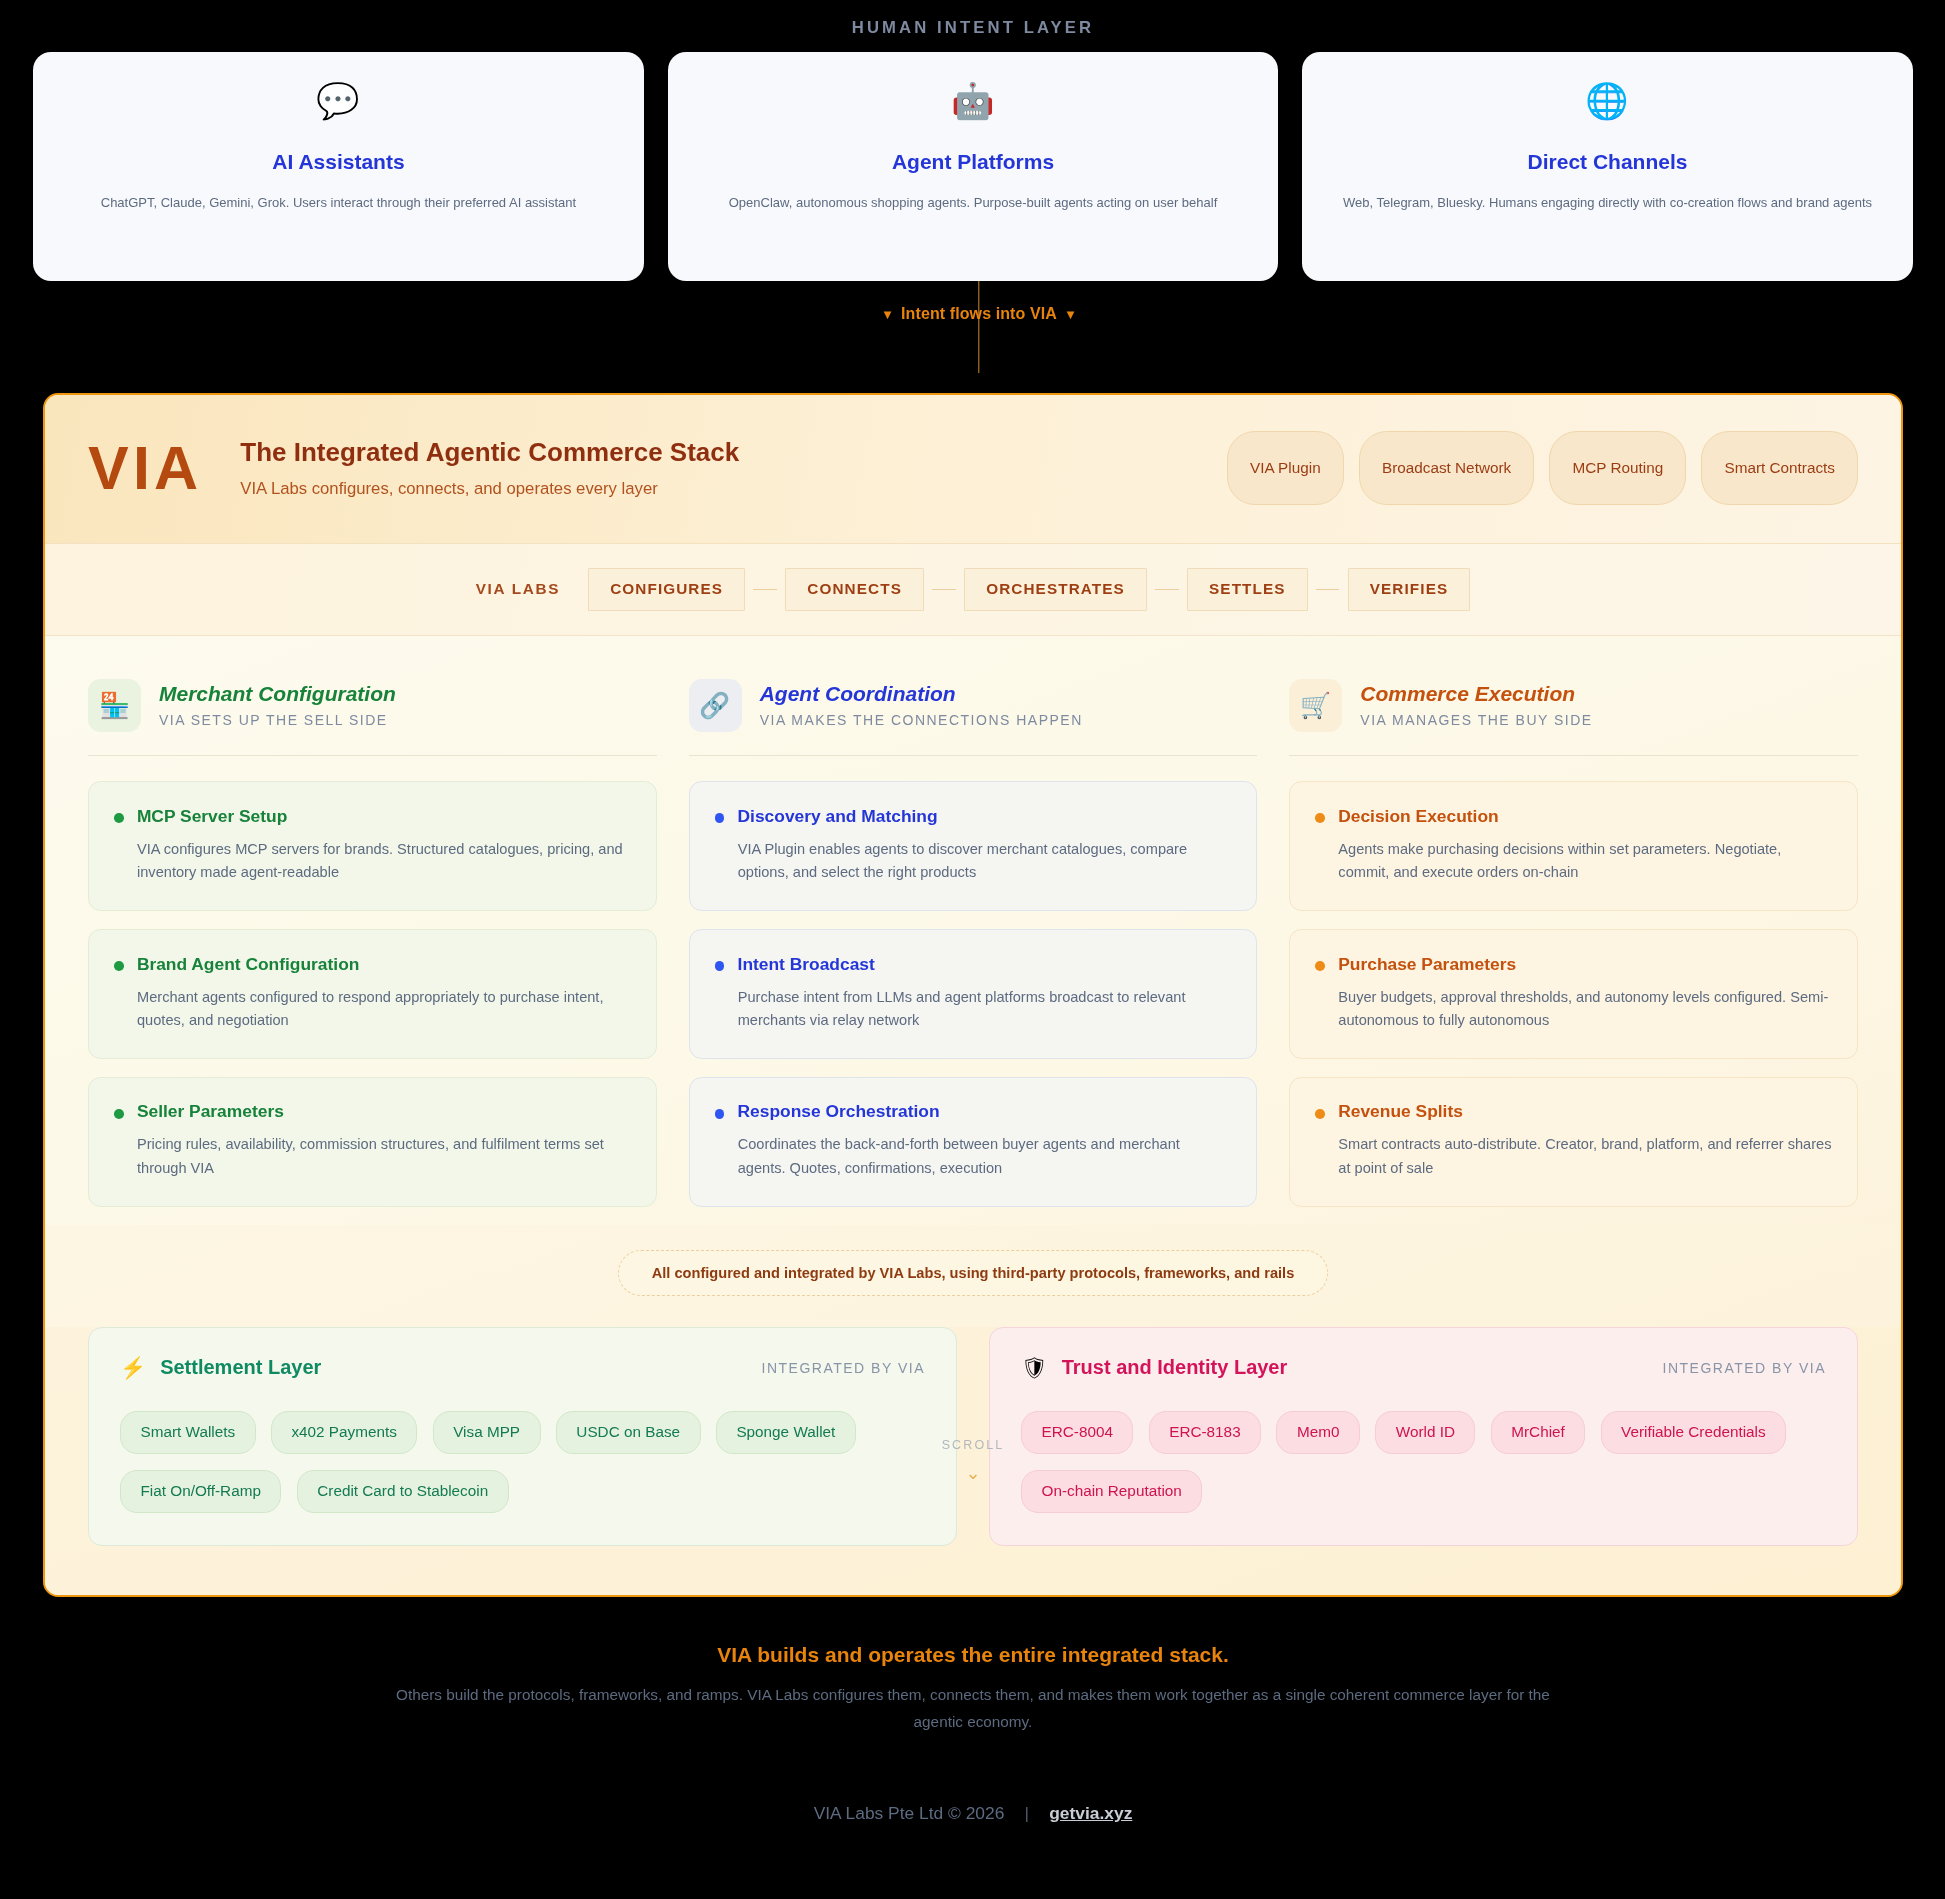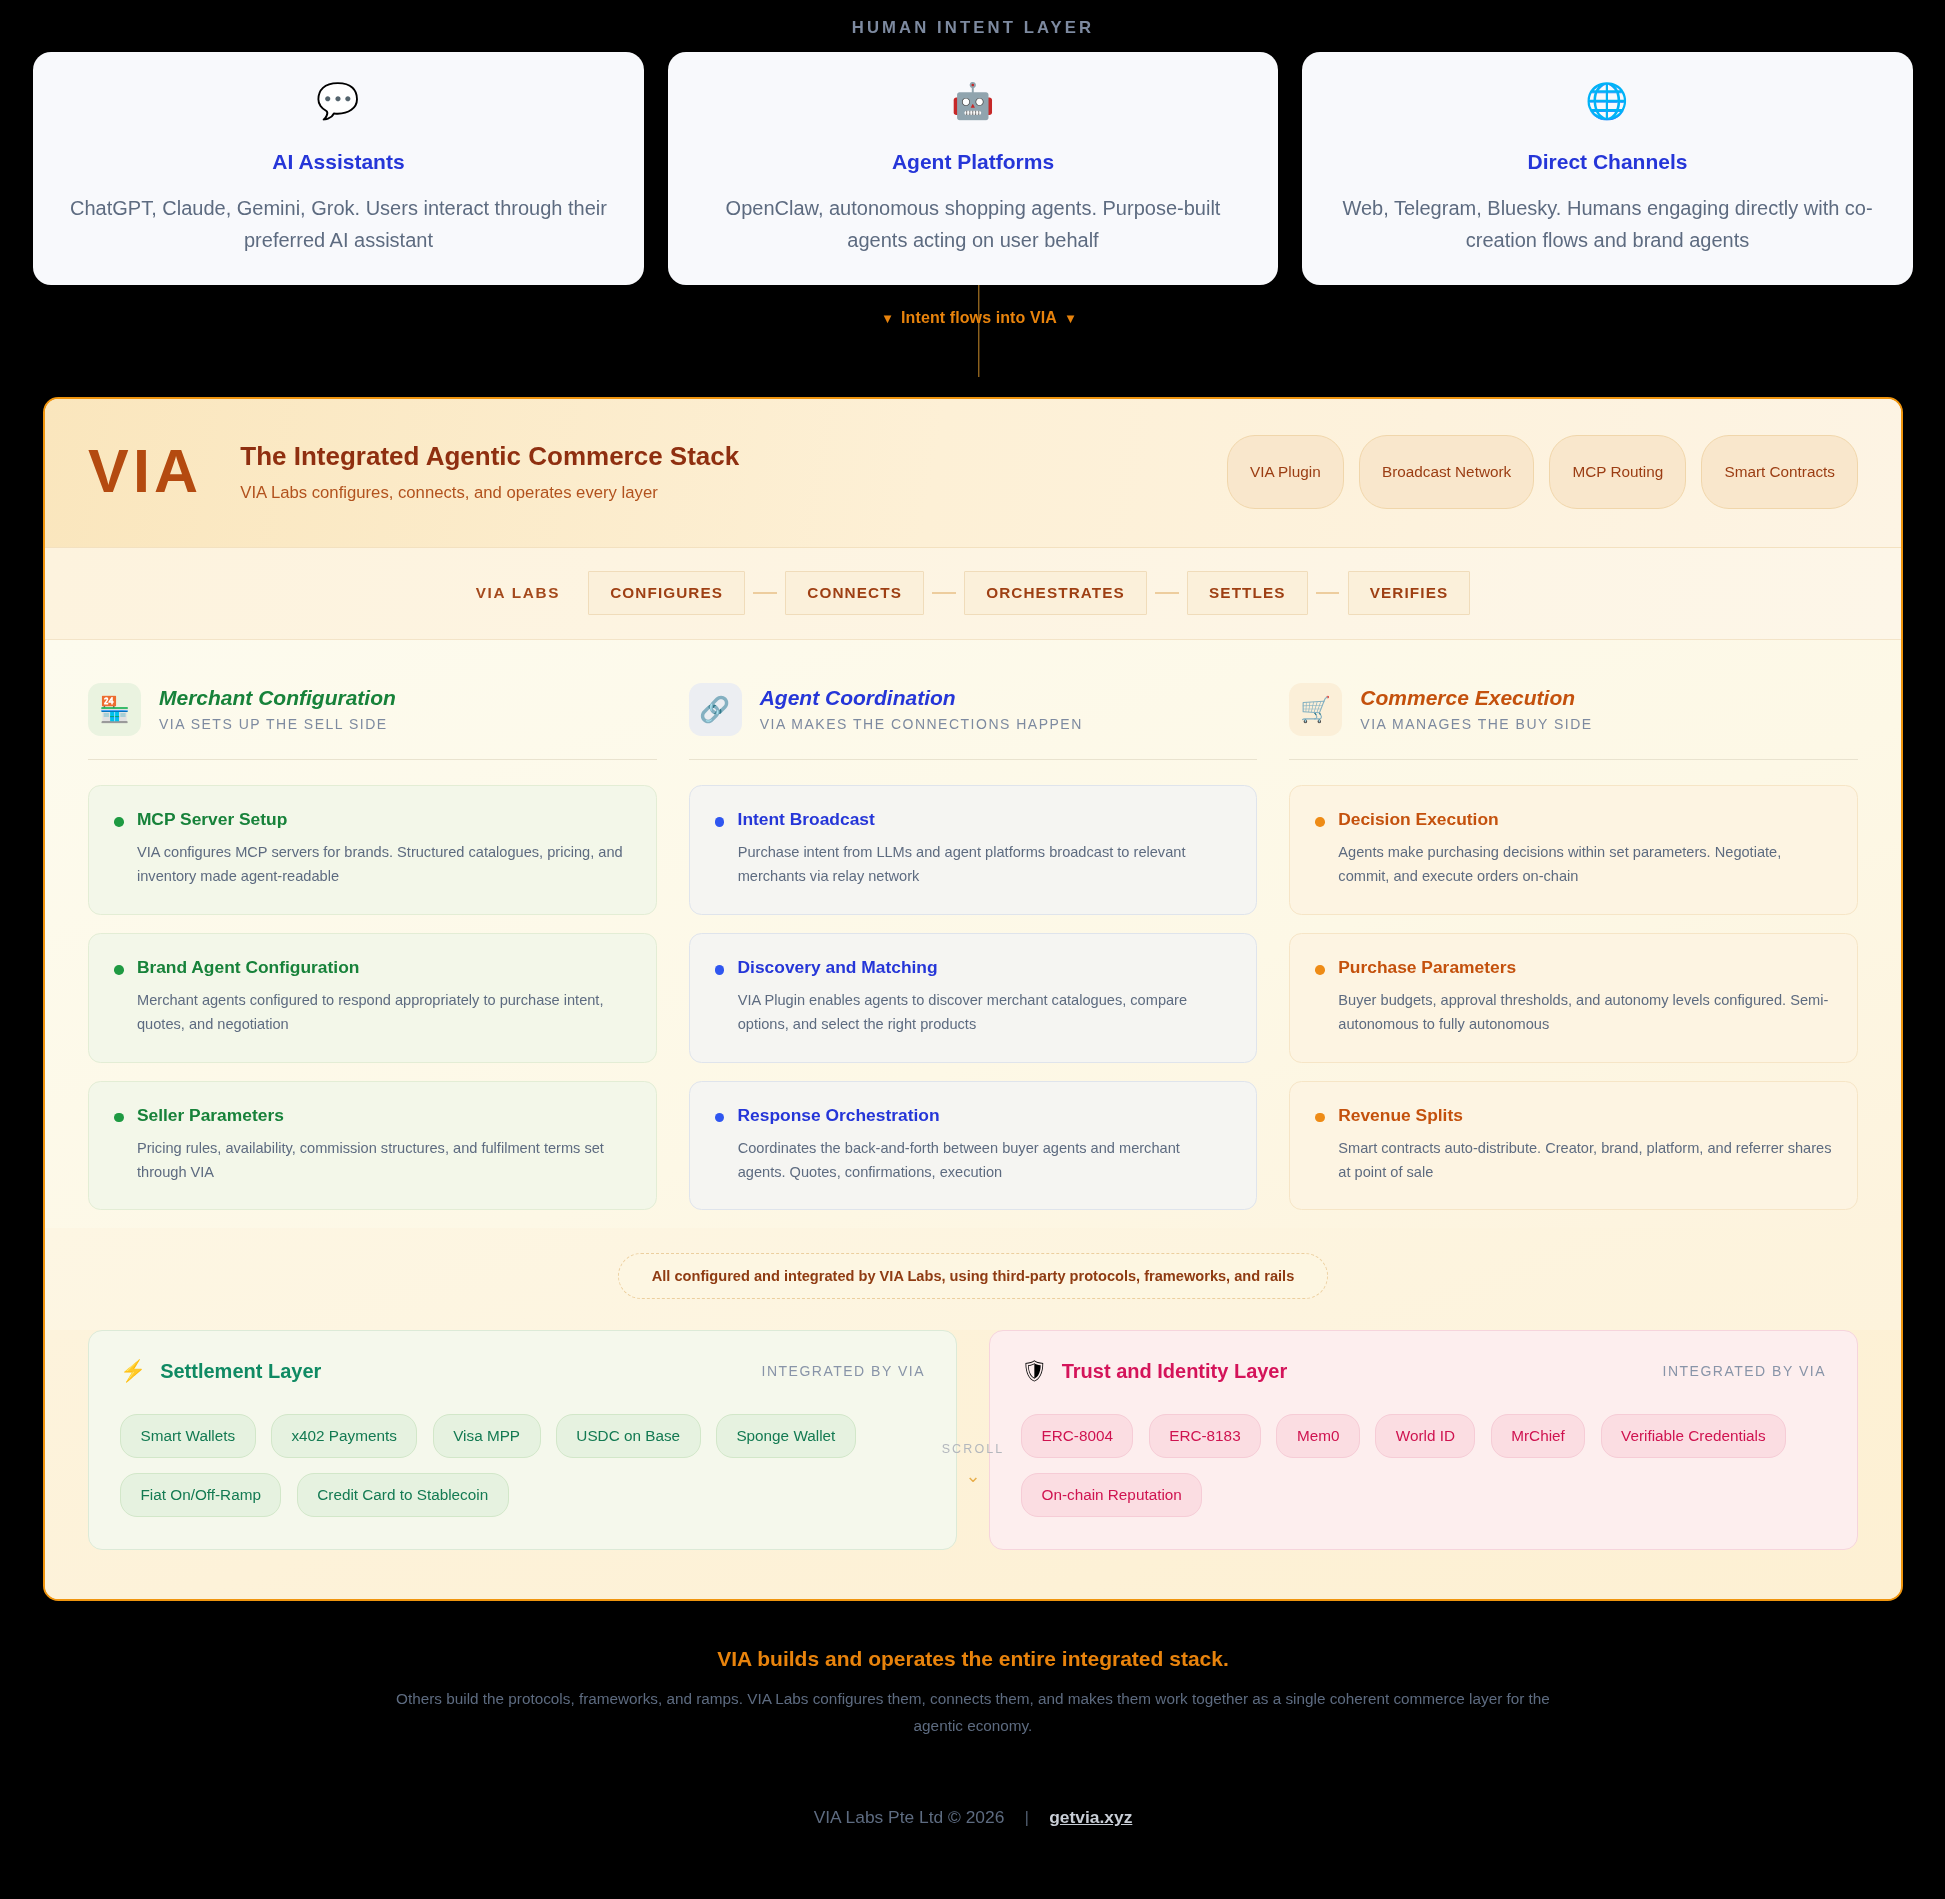--- a/index.html
+++ b/index.html
@@ -47,21 +47,21 @@
     margin-bottom: 32px;
   }
   .intent-title {
     color: #2536d8;
     font-size: 21px;
     font-weight: 700;
     margin-bottom: 18px;
   }
   .intent-desc {
     color: #5d6b80;
-    font-size: 20px;
+    font-size: 13px;
     line-height: 1.62;
     max-width: 556px;
     margin: 0 auto;
   }
 
   
   .connector {
     position: relative;
     height: 112px;
     margin-left: 12px;
@@ -418,30 +418,30 @@
           <div>
             <div class="col-title blue">Agent Coordination</div>
             <div class="col-sub">VIA MAKES THE CONNECTIONS HAPPEN</div>
           </div>
         </div>
         <div class="col-rule"></div>
 
         <div class="item blue">
           <div class="item-head">
             <span class="dot blue"></span>
+            <span class="item-title blue">Discovery and Matching</span>
+          </div>
+          <div class="item-desc">VIA Plugin enables agents to discover merchant catalogues, compare options, and select the right products</div>
+        </div>
+        <div class="item blue">
+          <div class="item-head">
+            <span class="dot blue"></span>
             <span class="item-title blue">Intent Broadcast</span>
           </div>
           <div class="item-desc">Purchase intent from LLMs and agent platforms broadcast to relevant merchants via relay network</div>
-        </div>
-        <div class="item blue">
-          <div class="item-head">
-            <span class="dot blue"></span>
-            <span class="item-title blue">Discovery and Matching</span>
-          </div>
-          <div class="item-desc">VIA Plugin enables agents to discover merchant catalogues, compare options, and select the right products</div>
         </div>
         <div class="item blue">
           <div class="item-head">
             <span class="dot blue"></span>
             <span class="item-title blue">Response Orchestration</span>
           </div>
           <div class="item-desc">Coordinates the back-and-forth between buyer agents and merchant agents. Quotes, confirmations, execution</div>
         </div>
       </div>
 

